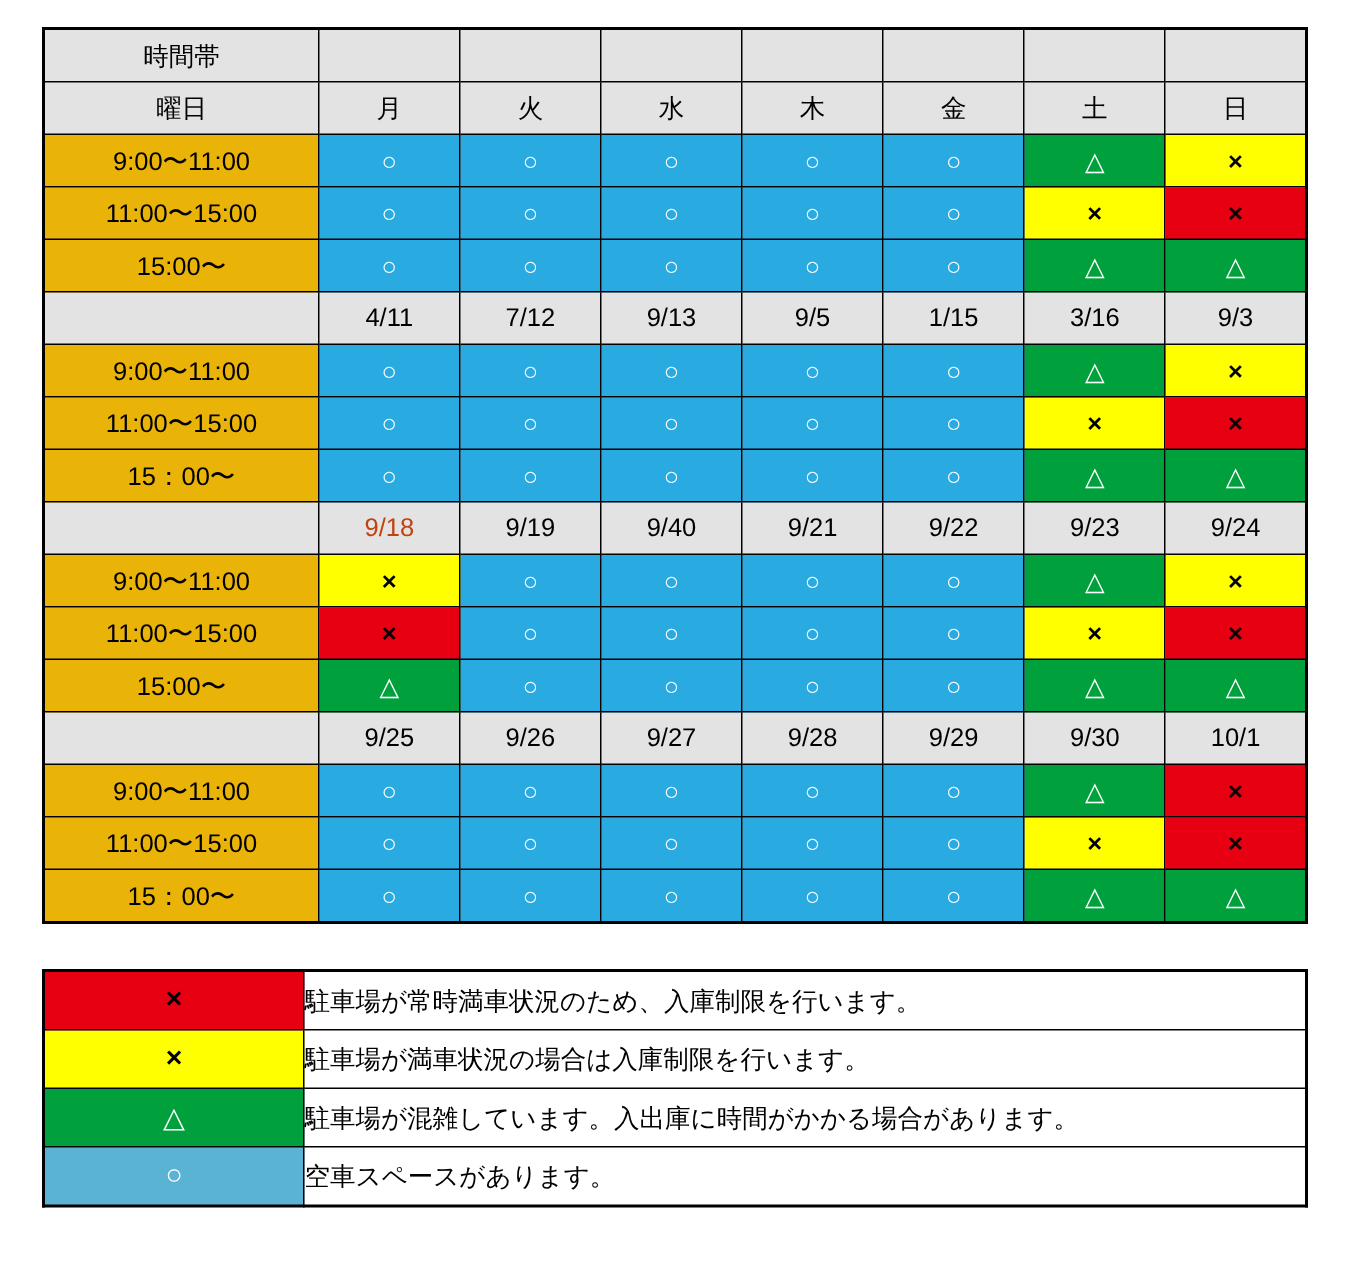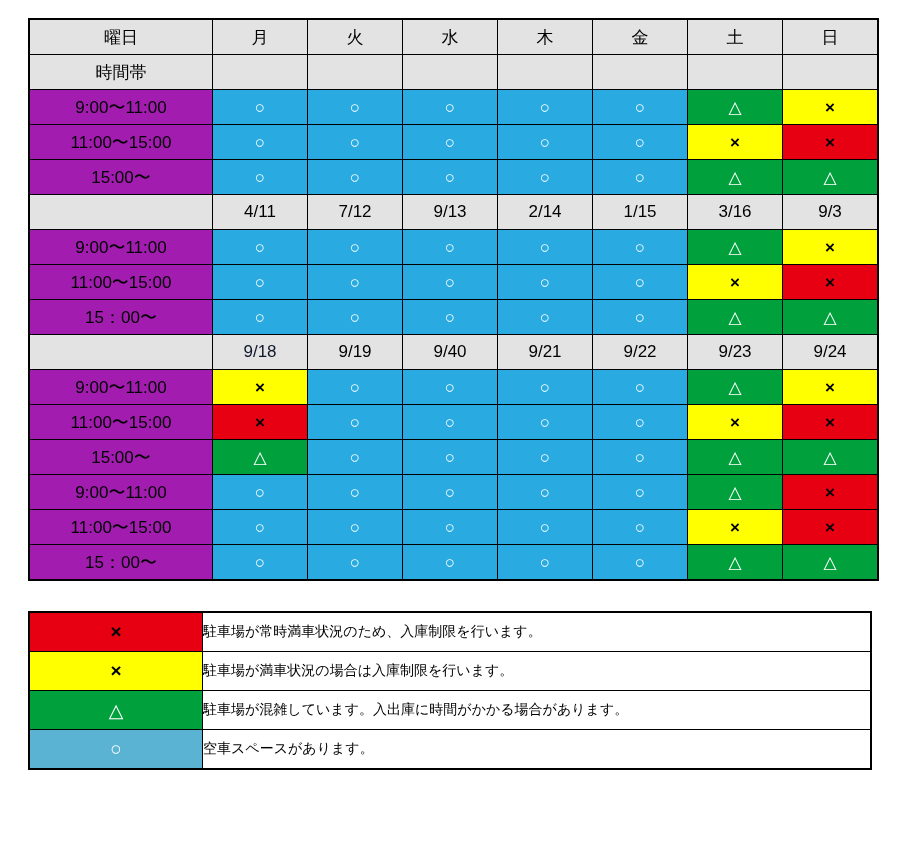--- a/index.html
+++ b/index.html
@@ -44,23 +44,23 @@
     background: #e3e3e3;
     font-size: 19px;
   }
   .hdr-blank {
     background: #e3e3e3;
   }
   .date-cell {
     background: #e3e3e3;
     font-size: 17px;
   }
-  .date-cell.holiday { color: #0f172a; }
+  .date-cell.holiday { color: #c2410c; }
   .label-cell {
-    background: #a21caf;
+    background: #eab308;
     text-align: left;
     padding-left: 6px;
     font-size: 16px;
     white-space: nowrap;
   }
 
   
   .st { font-size: 19px; line-height: 1; }
   .st-o { background: #29abe2; color: #ffffff; }
   .st-t { background: #00a03c; color: #ffffff; }
@@ -82,59 +82,59 @@
     vertical-align: middle;
   }
   .lg-mark {
     width: 172px;
     text-align: center;
     font-size: 19px;
   }
   .lg-text {
     text-align: left;
     padding-left: 10px;
-    font-size: 14px;
+    font-size: 17px;
     background: #ffffff;
   }
   .lg-r { background: #e60012; color: #000; font-weight: bold; }
   .lg-y { background: #ffff00; color: #000; font-weight: bold; }
   .lg-g { background: #00a03c; color: #fff; }
   .lg-b { background: #5bb3d4; color: #ffffff; }
 </style>
 </head>
 <body>
 
 <div class="page">
 
   <table class="cal">
     <tbody>
+
+      <tr>
+        <td class="hdr col-label">時間帯</td>
+        <td class="hdr-blank"></td>
+        <td class="hdr-blank"></td>
+        <td class="hdr-blank"></td>
+        <td class="hdr-blank"></td>
+        <td class="hdr-blank"></td>
+        <td class="hdr-blank"></td>
+        <td class="hdr-blank"></td>
+      </tr>
 
       <tr>
         <td class="hdr col-label">曜日</td>
         <td class="hdr col-day">月</td>
         <td class="hdr col-day">火</td>
         <td class="hdr col-day">水</td>
         <td class="hdr col-day">木</td>
         <td class="hdr col-day">金</td>
         <td class="hdr col-day">土</td>
         <td class="hdr col-day">日</td>
       </tr>
 
       <tr>
-        <td class="hdr col-label">時間帯</td>
-        <td class="hdr-blank"></td>
-        <td class="hdr-blank"></td>
-        <td class="hdr-blank"></td>
-        <td class="hdr-blank"></td>
-        <td class="hdr-blank"></td>
-        <td class="hdr-blank"></td>
-        <td class="hdr-blank"></td>
-      </tr>
-
-      <tr>
         <td class="label-cell">9:00〜11:00</td>
         <td class="st st-o">○</td>
         <td class="st st-o">○</td>
         <td class="st st-o">○</td>
         <td class="st st-o">○</td>
         <td class="st st-o">○</td>
         <td class="st st-t">△</td>
         <td class="st st-y">×</td>
       </tr>
       <tr>
@@ -156,21 +156,21 @@
         <td class="st st-o">○</td>
         <td class="st st-t">△</td>
         <td class="st st-t">△</td>
       </tr>
 
       <tr>
         <td class="hdr-blank"></td>
         <td class="date-cell">4/11</td>
         <td class="date-cell">7/12</td>
         <td class="date-cell">9/13</td>
-        <td class="date-cell">2/14</td>
+        <td class="date-cell">9/5</td>
         <td class="date-cell">1/15</td>
         <td class="date-cell">3/16</td>
         <td class="date-cell">9/3</td>
       </tr>
       <tr>
         <td class="label-cell">9:00〜11:00</td>
         <td class="st st-o">○</td>
         <td class="st st-o">○</td>
         <td class="st st-o">○</td>
         <td class="st st-o">○</td>
@@ -234,20 +234,30 @@
         <td class="st st-t">△</td>
         <td class="st st-o">○</td>
         <td class="st st-o">○</td>
         <td class="st st-o">○</td>
         <td class="st st-o">○</td>
         <td class="st st-t">△</td>
         <td class="st st-t">△</td>
       </tr>
 
       <tr>
+        <td class="hdr-blank"></td>
+        <td class="date-cell">9/25</td>
+        <td class="date-cell">9/26</td>
+        <td class="date-cell">9/27</td>
+        <td class="date-cell">9/28</td>
+        <td class="date-cell">9/29</td>
+        <td class="date-cell">9/30</td>
+        <td class="date-cell">10/1</td>
+      </tr>
+      <tr>
         <td class="label-cell">9:00〜11:00</td>
         <td class="st st-o">○</td>
         <td class="st st-o">○</td>
         <td class="st st-o">○</td>
         <td class="st st-o">○</td>
         <td class="st st-o">○</td>
         <td class="st st-t">△</td>
         <td class="st st-r">×</td>
       </tr>
       <tr>

